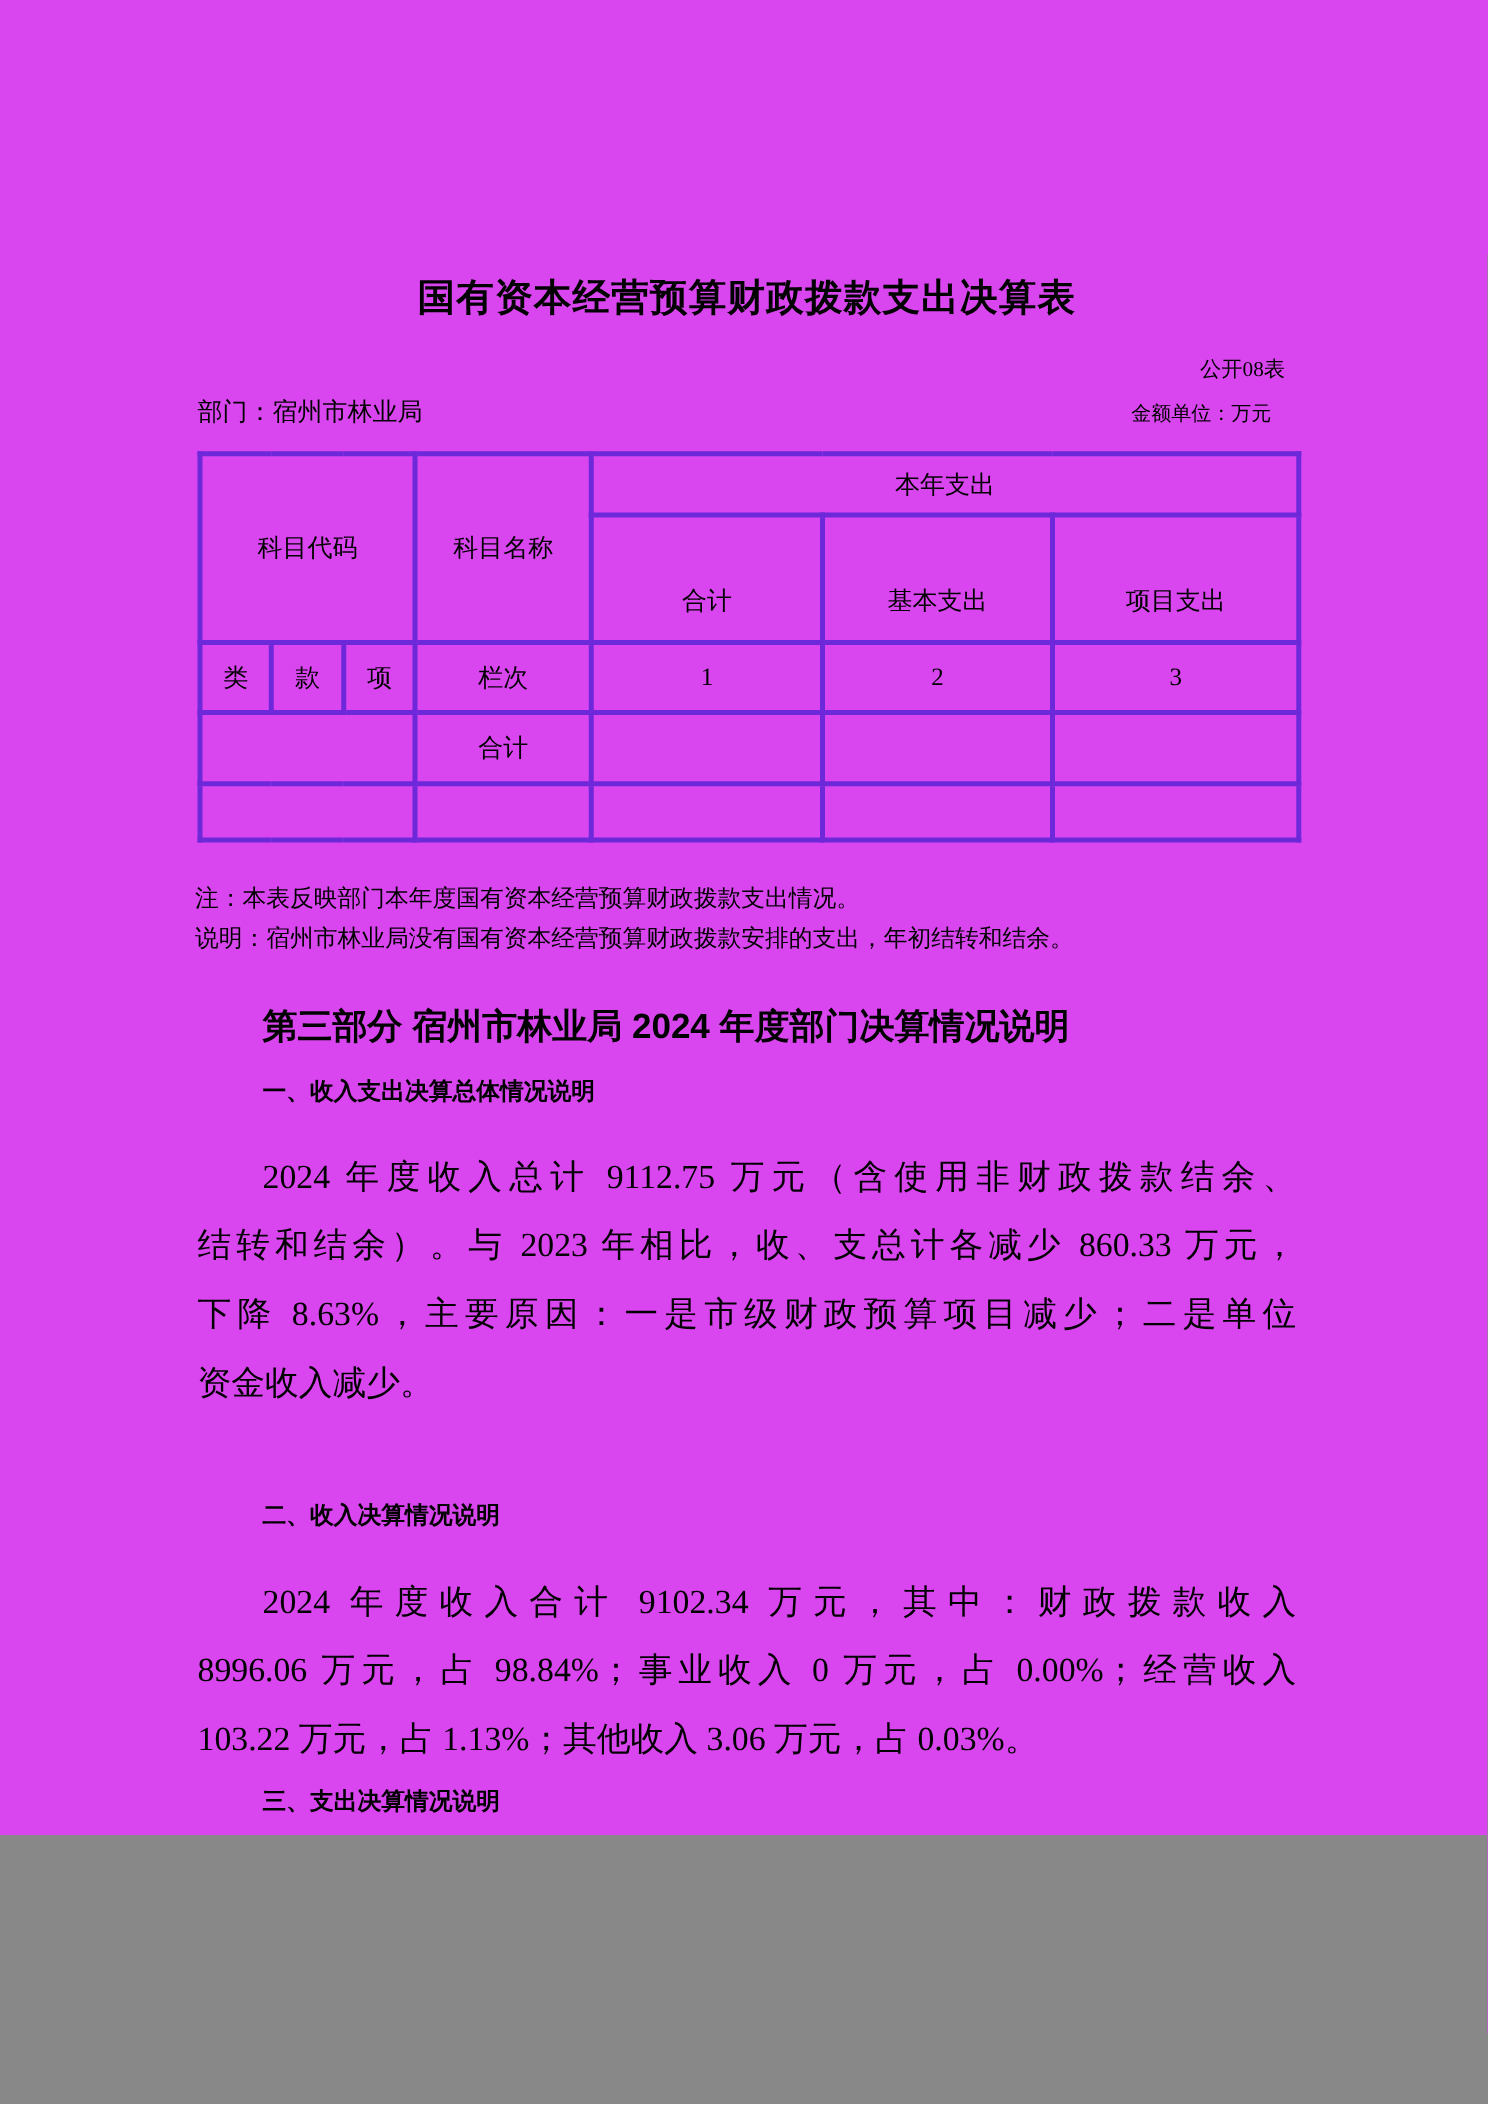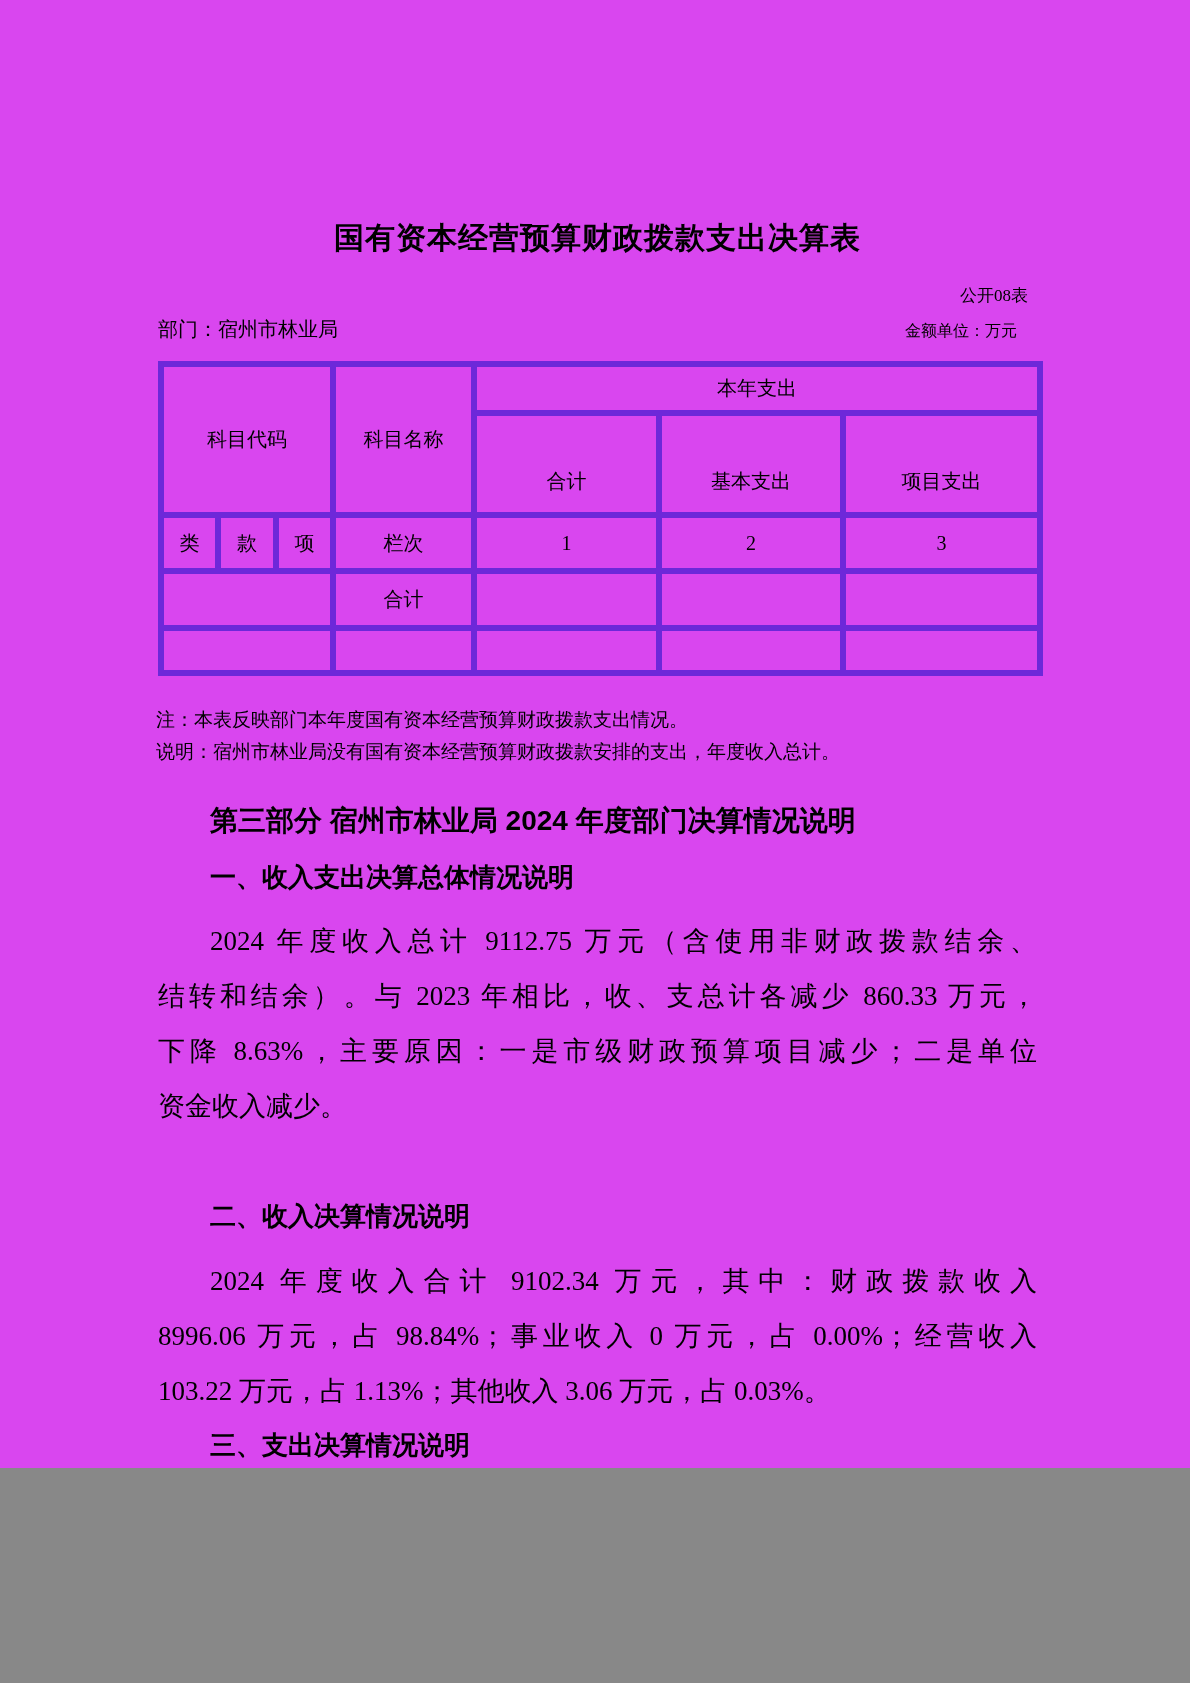--- a/index.html
+++ b/index.html
@@ -30,21 +30,21 @@
     position:absolute;top:321px;right:173px;font-size:16px;
   }
   
   table.budget-table{
     position:absolute;left:158px;top:361px;
     border-collapse:collapse;table-layout:fixed;
     font-size:20px;
   }
   table.budget-table{border:2px solid #000;}
   table.budget-table td{
-    border:6px solid #6d28d9;
+    border:4px solid #6d28d9;
     text-align:center;vertical-align:middle;
     padding:0;overflow:hidden;
   }
   .c1{width:57px}.c2{width:58px}.c3{width:57px}
   .c4{width:141px}.c5{width:185px}.c6{width:184px}.c7{width:197px}
   tr.r1{height:49px}
   tr.r2{height:102px}
   tr.r2 td{padding-top:34px;}
   tr.r3{height:56px}
   tr.r4{height:57px}
@@ -55,21 +55,21 @@
   .note-2{top:716px;}
   
   .part-heading{
     position:absolute;left:210px;top:802px;
     font-family:"Liberation Sans","DejaVu Sans",sans-serif;
     font-weight:bold;font-size:28px;
   }
   .sub-heading{
     position:absolute;left:210px;
     font-family:"Liberation Sans","DejaVu Sans",sans-serif;
-    font-weight:bold;font-size:26px;
+    font-weight:bold;font-size:19px;
   }
   .sub-heading.h1{top:860px;}
   .sub-heading.h2{top:1199px;}
   .sub-heading.h3{top:1428px;}
   .para{
     position:absolute;left:158px;width:879px;
     font-size:27px;line-height:55px;
   }
   .para.p1{top:914px;}
   .para.p2{top:1254px;}
@@ -138,21 +138,21 @@
         <td colspan="3"></td>
         <td></td>
         <td></td>
         <td></td>
         <td></td>
       </tr>
     </tbody>
   </table>
 
   <div class="table-note note-1">注：本表反映部门本年度国有资本经营预算财政拨款支出情况。</div>
-  <div class="table-note note-2">说明：宿州市林业局没有国有资本经营预算财政拨款安排的支出，年度收入总计。</div>
+  <div class="table-note note-2">说明：宿州市林业局没有国有资本经营预算财政拨款安排的支出，年初结转和结余。</div>
 
   <div class="part-heading">第三部分 宿州市林业局 2024 年度部门决算情况说明</div>
 
   <div class="sub-heading h1">一、收入支出决算总体情况说明</div>
 
   <div class="para p1">
     <div class="pline indent">2024 年度收入总计 9112.75 万元（含使用非财政拨款结余、</div>
     <div class="pline">结转和结余）。与 2023 年相比，收、支总计各减少 860.33 万元，</div>
     <div class="pline">下降 8.63%，主要原因：一是市级财政预算项目减少；二是单位</div>
     <div class="pline-last">资金收入减少。</div>

